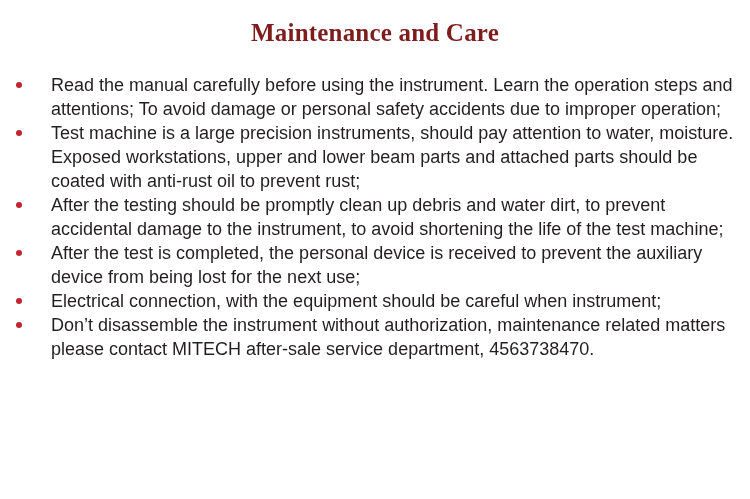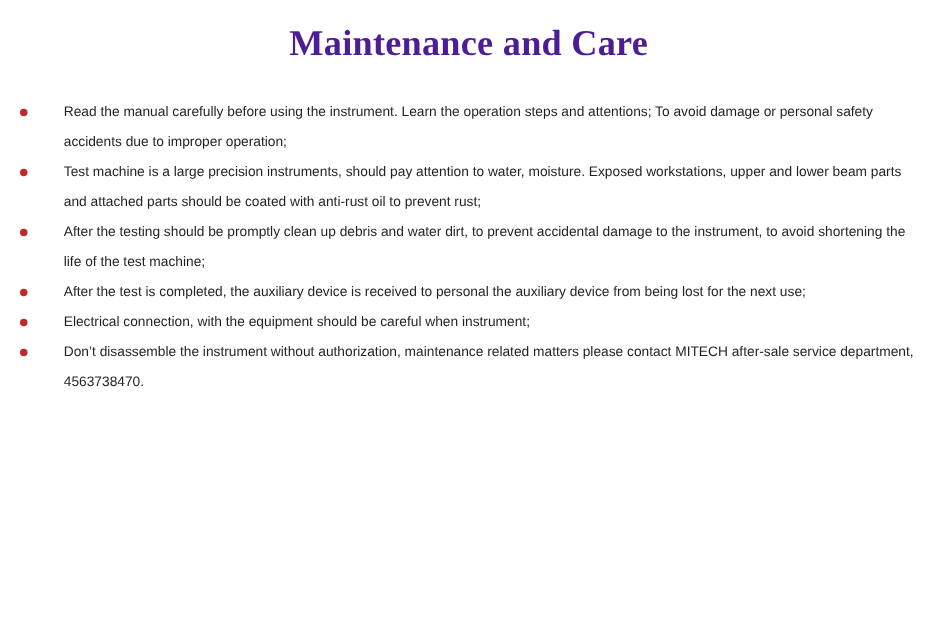--- a/index.html
+++ b/index.html
@@ -16,40 +16,40 @@
   }
   .page {
     width: 750px;
     height: 499px;
     position: relative;
     box-sizing: border-box;
     padding: 0;
   }
   .doc-title {
     text-align: center;
-    color: #4c1d95;
+    color: #7f1d1d;
     font-family: "Liberation Serif", serif;
     font-weight: bold;
-    font-size: 29px;
+    font-size: 25px;
     letter-spacing: 0.2px;
     margin: 0;
     padding-top: 19px;
   }
   .bullet-list {
     list-style: none;
     margin: 0;
     padding: 0;
     margin-top: 26px;
   }
   .bullet-item {
     position: relative;
     padding-left: 51px;
     padding-right: 12px;
     margin-bottom: 0px;
-    font-size: 11px;
+    font-size: 18px;
     line-height: 24px;
     color: #231f20;
     text-align: left;
   }
   .bullet-item .dot {
     position: absolute;
     left: 16px;
     top: 9px;
     width: 6px;
     height: 6px;
@@ -76,21 +76,21 @@
     <li class="bullet-item">
       <span class="dot"></span>
       <span class="bullet-text">Test machine is a large precision instruments, should pay attention to water, moisture. Exposed workstations, upper and lower beam parts and attached parts should be coated with anti-rust oil to prevent rust;</span>
     </li>
     <li class="bullet-item">
       <span class="dot"></span>
       <span class="bullet-text">After the testing should be promptly clean up debris and water dirt, to prevent accidental damage to the instrument, to avoid shortening the life of the test machine;</span>
     </li>
     <li class="bullet-item">
       <span class="dot"></span>
-      <span class="bullet-text">After the test is completed, the auxiliary device is received to personal the auxiliary device from being lost for the next use;</span>
+      <span class="bullet-text">After the test is completed, the personal device is received to prevent the auxiliary device from being lost for the next use;</span>
     </li>
     <li class="bullet-item">
       <span class="dot"></span>
       <span class="bullet-text">Electrical connection, with the equipment should be careful when instrument;</span>
     </li>
     <li class="bullet-item">
       <span class="dot"></span>
       <span class="bullet-text">Don’t disassemble the instrument without authorization, maintenance related matters please contact MITECH after-sale service department, 4563738470.</span>
     </li>
   </ul>

